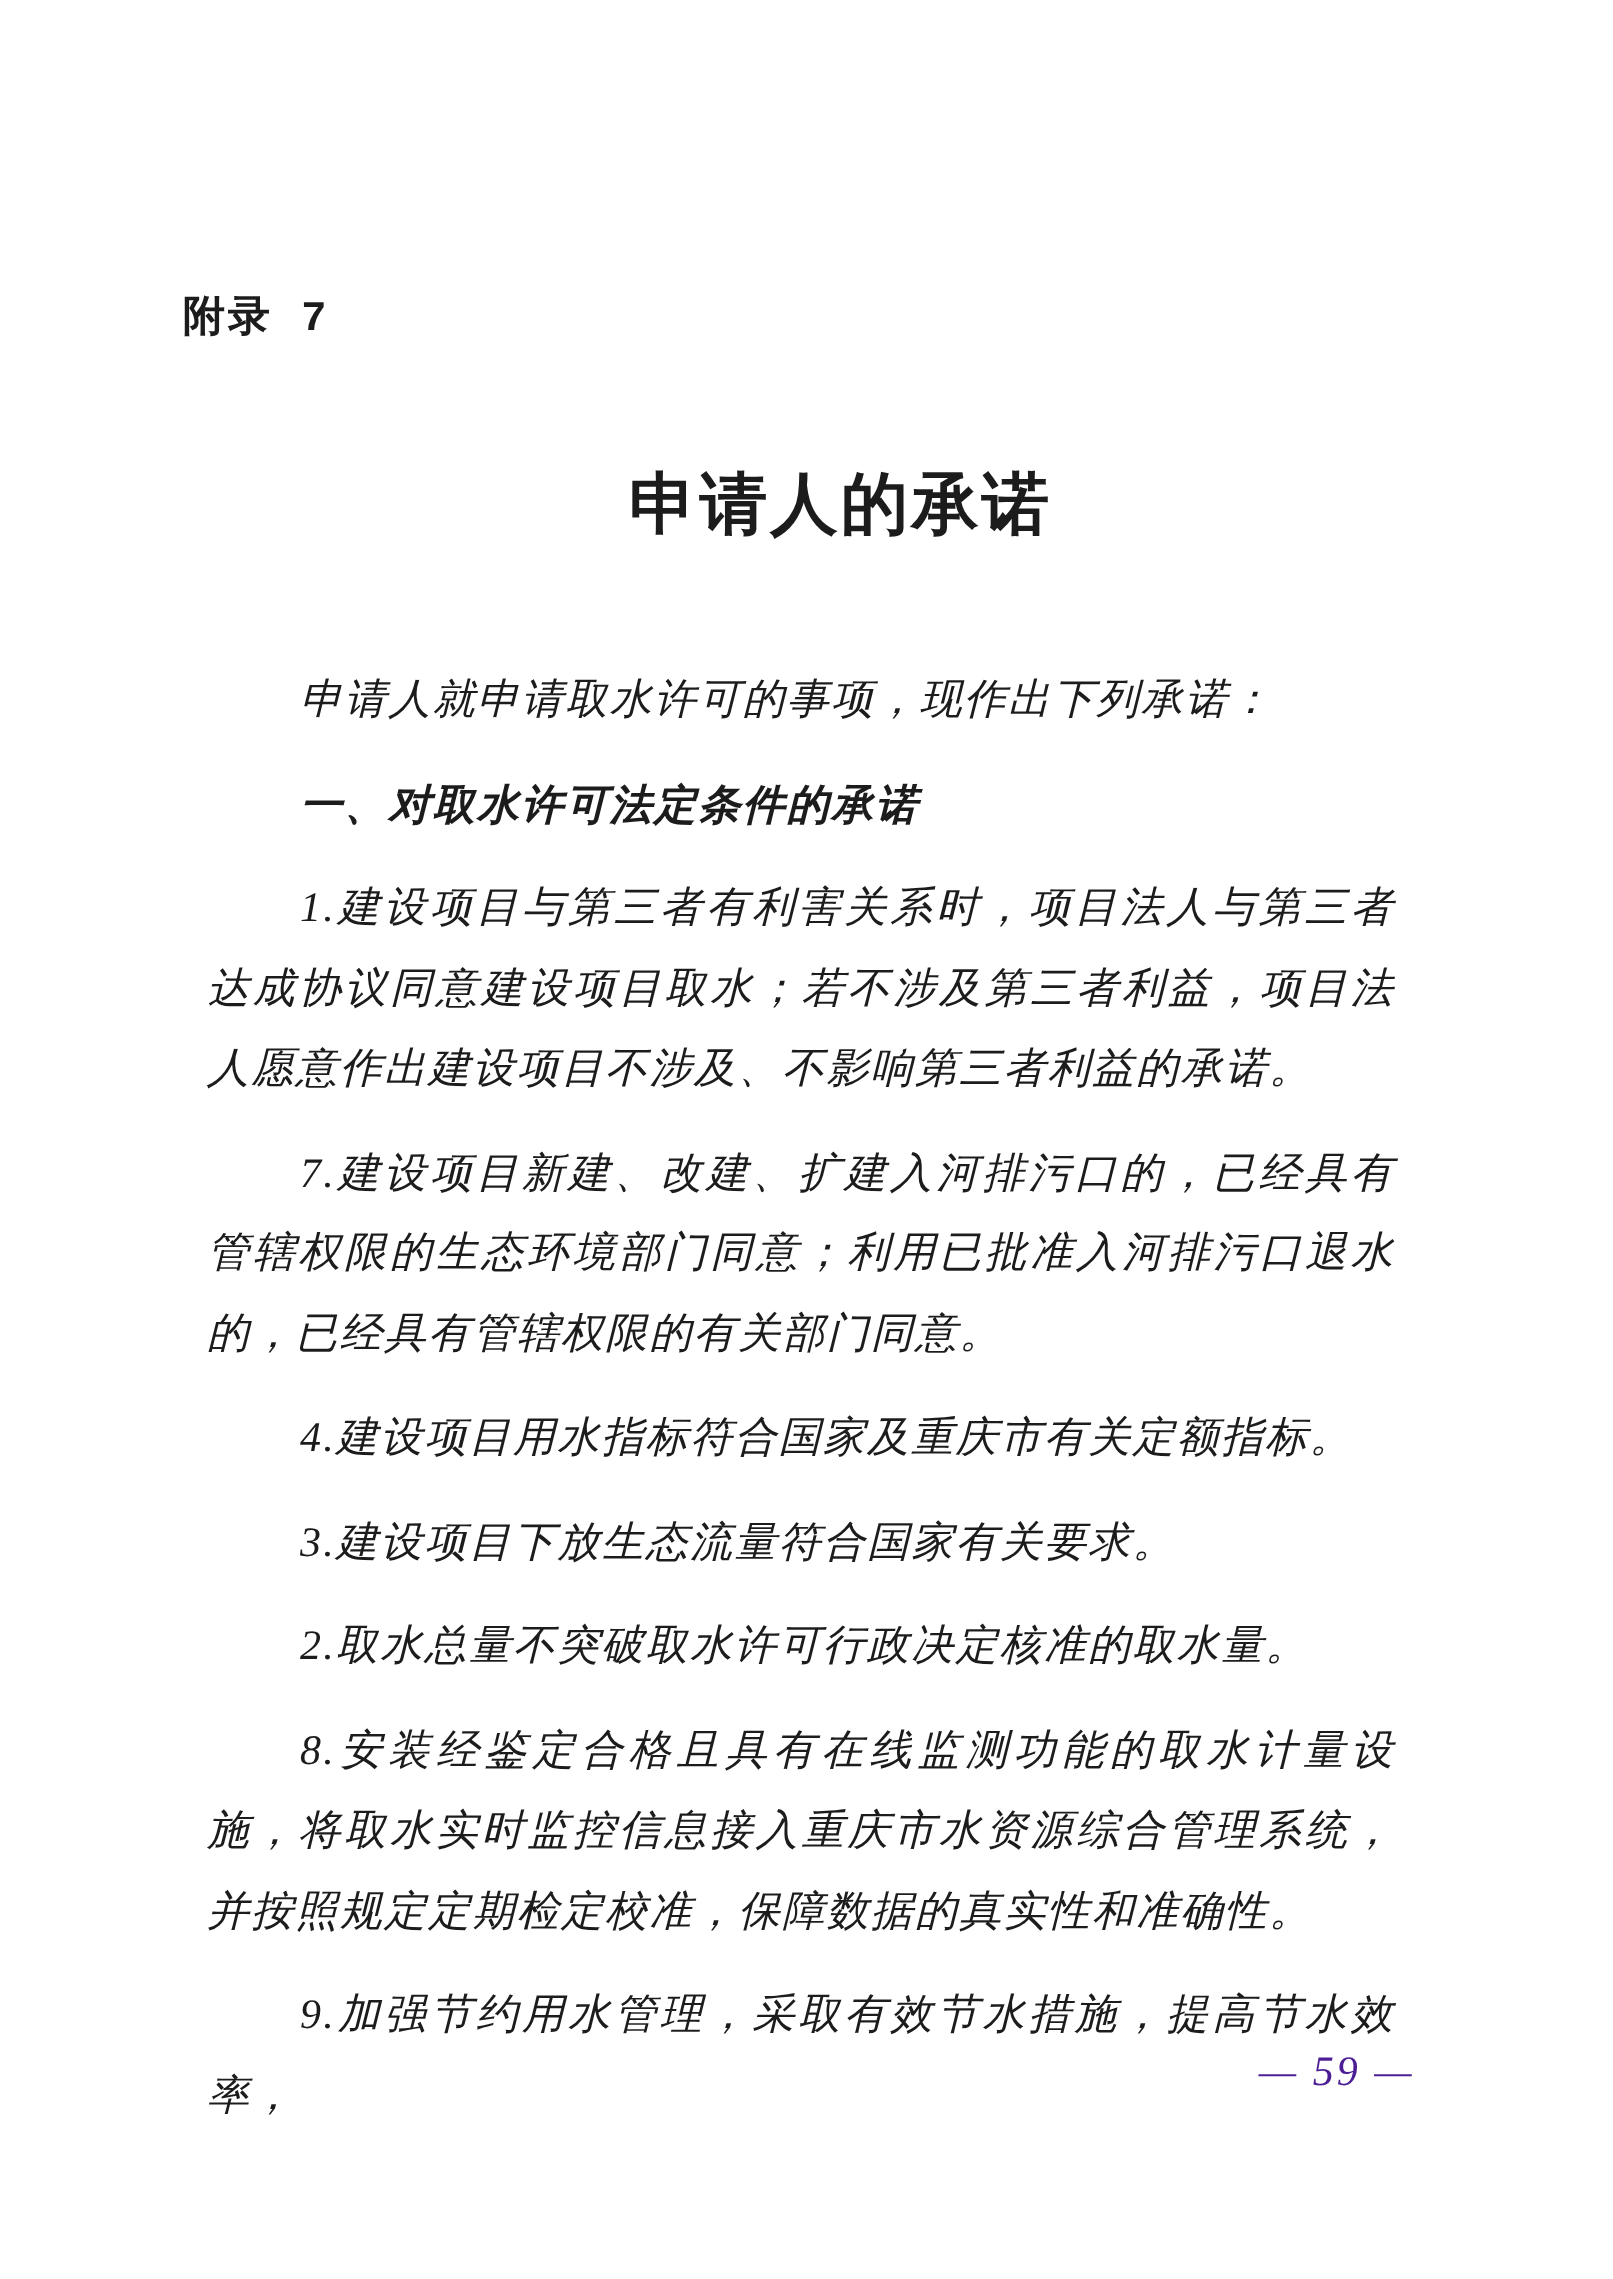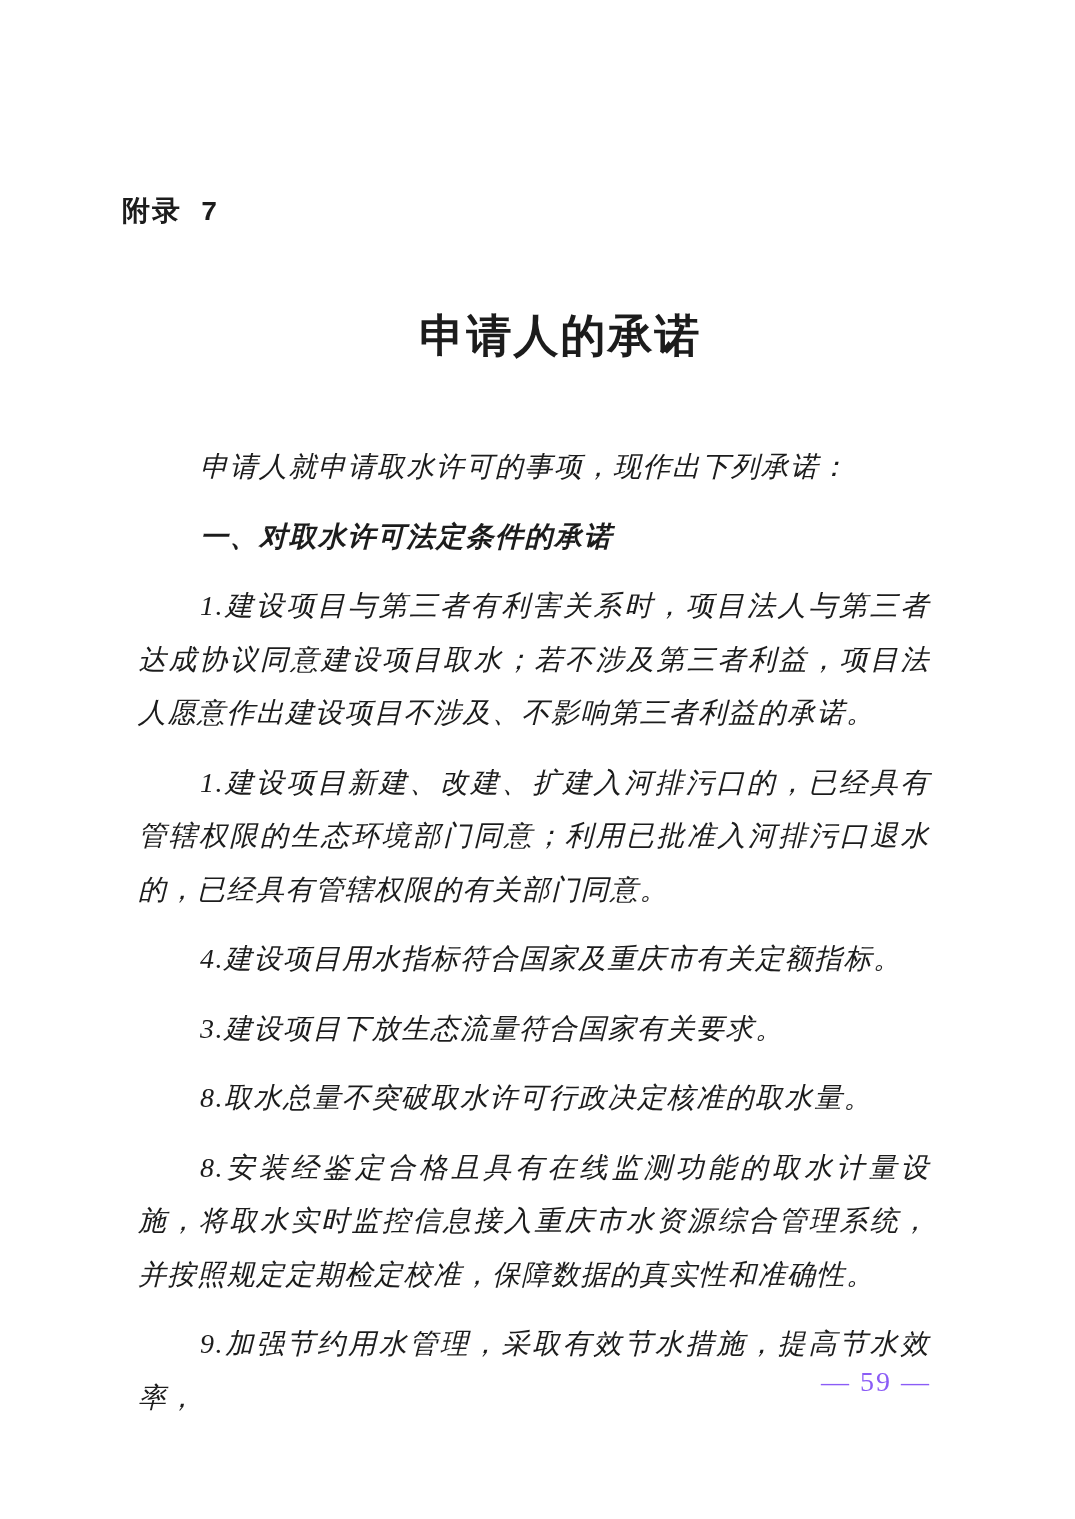--- a/index.html
+++ b/index.html
@@ -54,46 +54,47 @@
     letter-spacing: 1.5px;
     font-style: italic;
   }
   .section-heading {
     font-family: "Liberation Sans", sans-serif;
     font-weight: bold;
     letter-spacing: 1px;
   }
   .page-number {
     position: absolute;
-    right: 144px;
+    right: 132px;
     top: 1366px;
     font-family: "Liberation Serif", serif;
     font-size: 28px;
     letter-spacing: 2px;
-    color: #8b5cf6;
+    color: #4c1d95;
+    font-style: italic;
   }
 </style>
 </head>
 <body>
 
 <div class="page">
 
   <div class="appendix-label">附录 7</div>
 
   <h1 class="doc-title">申请人的承诺</h1>
 
   <div class="content">
     <p>申请人就申请取水许可的事项，现作出下列承诺：</p>
 
     <p class="section-heading">一、对取水许可法定条件的承诺</p>
 
     <p>1.建设项目与第三者有利害关系时，项目法人与第三者达成协议同意建设项目取水；若不涉及第三者利益，项目法人愿意作出建设项目不涉及、不影响第三者利益的承诺。</p>
-    <p>1.建设项目新建、改建、扩建入河排污口的，已经具有管辖权限的生态环境部门同意；利用已批准入河排污口退水的，已经具有管辖权限的有关部门同意。</p>
+    <p>7.建设项目新建、改建、扩建入河排污口的，已经具有管辖权限的生态环境部门同意；利用已批准入河排污口退水的，已经具有管辖权限的有关部门同意。</p>
     <p>4.建设项目用水指标符合国家及重庆市有关定额指标。</p>
     <p>3.建设项目下放生态流量符合国家有关要求。</p>
-    <p>8.取水总量不突破取水许可行政决定核准的取水量。</p>
+    <p>2.取水总量不突破取水许可行政决定核准的取水量。</p>
     <p>8.安装经鉴定合格且具有在线监测功能的取水计量设施，将取水实时监控信息接入重庆市水资源综合管理系统，并按照规定定期检定校准，保障数据的真实性和准确性。</p>
     <p>9.加强节约用水管理，采取有效节水措施，提高节水效率，</p>
   </div>
 
   <div class="page-number">— 59 —</div>
 
 </div>
 
 </body></html>

